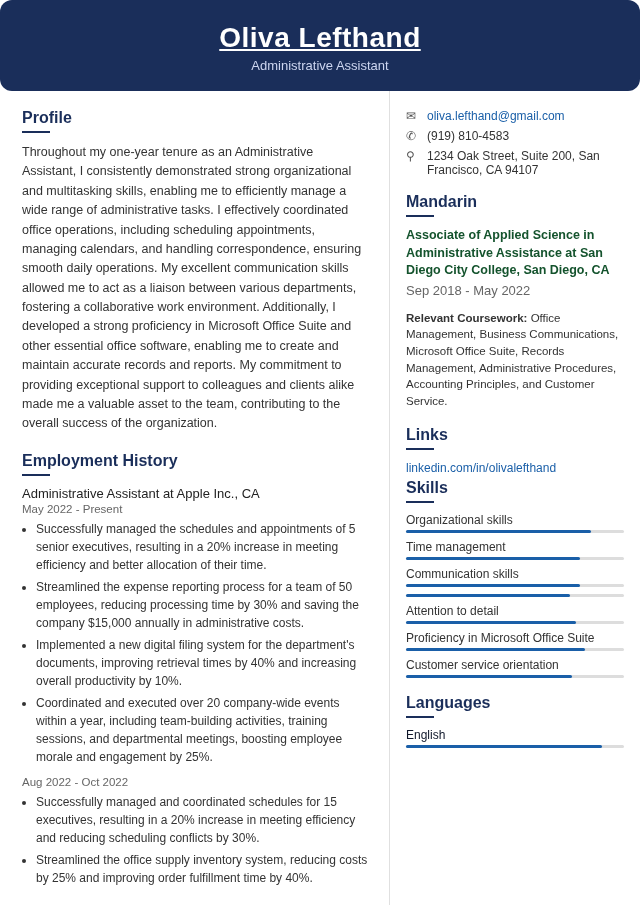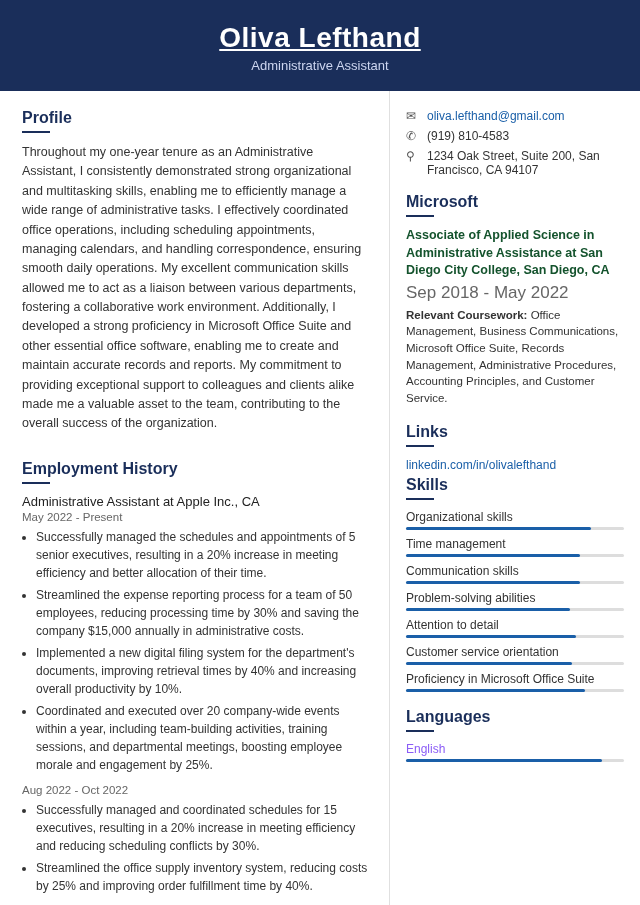--- a/index.html
+++ b/index.html
@@ -11,20 +11,21 @@
       width: 640px;
       min-height: 905px;
     }
 
     
     .header {
       background: #1a2e5a;
       color: white;
       text-align: center;
       padding: 22px 20px 18px;
+      border-radius: 12px;
     }
     .header h1 {
       font-size: 28px;
       font-weight: bold;
       text-decoration: underline;
       letter-spacing: 0.5px;
     }
     .header .subtitle {
       font-size: 13px;
       margin-top: 4px;
@@ -58,21 +59,21 @@
     }
     .section-divider {
       height: 2px;
       background: #1a2e5a;
       width: 28px;
       margin-bottom: 10px;
     }
 
     
     .profile-section {
-      margin-bottom: 26px;
+      margin-bottom: 18px;
     }
     .profile-text {
       font-size: 12.5px;
       line-height: 1.55;
       color: #333;
     }
 
     
     .employment-section {
       margin-bottom: 18px;
@@ -125,23 +126,23 @@
       margin-bottom: 16px;
     }
     .edu-degree {
       font-weight: bold;
       font-size: 12.5px;
       color: #14532d;
       line-height: 1.4;
       margin-bottom: 3px;
     }
     .edu-date {
-      font-size: 17px;
+      font-size: 13px;
       color: #666;
-      margin-bottom: 4px;
+      margin-bottom: 12px;
     }
     .edu-coursework {
       font-size: 11.5px;
       color: #333;
       line-height: 1.45;
     }
 
     
     .links-section {
       margin-bottom: 4px;
@@ -178,21 +179,21 @@
 
     
     .lang-section {
       margin-bottom: 16px;
     }
     .lang-item {
       margin-bottom: 7px;
     }
     .lang-label {
       font-size: 12px;
-      color: #8b5cf6;
+      color: #0f172a;
       margin-bottom: 3px;
     }
   </style>
 </head>
 <body>
 
 <div class="header">
   <h1>Oliva Lefthand</h1>
   <div class="subtitle">Administrative Assistant</div>
 </div>
@@ -245,21 +246,21 @@
         <span class="contact-icon">✆</span>
         <span>(919) 810-4583</span>
       </div>
       <div class="contact-item">
         <span class="contact-icon">⚲</span>
         <span>1234 Oak Street, Suite 200, San Francisco, CA 94107</span>
       </div>
     </div>
 
     <div class="edu-section">
-      <div class="section-title">Microsoft</div>
+      <div class="section-title">Mandarin</div>
       <div class="section-divider"></div>
       <div class="edu-degree">Associate of Applied Science in Administrative Assistance at San Diego City College, San Diego, CA</div>
       <div class="edu-date">Sep 2018 - May 2022</div>
       <div class="edu-coursework">
         <strong>Relevant Coursework:</strong> <span>Office Management, Business Communications, Microsoft Office Suite, Records Management, Administrative Procedures, Accounting Principles, and Customer Service.</span>
       </div>
     </div>
 
     <div class="links-section">
       <div class="section-title">Links</div>
@@ -283,41 +284,40 @@
         <div class="skill-bar-fill" style="width:80%"></div>
       </div>
     </div>
           <div class="skill-item">
       <div class="skill-label">Communication skills</div>
       <div class="skill-bar-bg">
         <div class="skill-bar-fill" style="width:80%"></div>
       </div>
     </div>
           <div class="skill-item">
-      <div class="skill-label">Problem-solving abilities</div>
       <div class="skill-bar-bg">
         <div class="skill-bar-fill" style="width:75%"></div>
       </div>
     </div>
           <div class="skill-item">
       <div class="skill-label">Attention to detail</div>
       <div class="skill-bar-bg">
         <div class="skill-bar-fill" style="width:78%"></div>
       </div>
     </div>
           <div class="skill-item">
+      <div class="skill-label">Proficiency in Microsoft Office Suite</div>
+      <div class="skill-bar-bg">
+        <div class="skill-bar-fill" style="width:82%"></div>
+      </div>
+    </div>
+          <div class="skill-item">
       <div class="skill-label">Customer service orientation</div>
       <div class="skill-bar-bg">
         <div class="skill-bar-fill" style="width:76%"></div>
-      </div>
-    </div>
-          <div class="skill-item">
-      <div class="skill-label">Proficiency in Microsoft Office Suite</div>
-      <div class="skill-bar-bg">
-        <div class="skill-bar-fill" style="width:82%"></div>
       </div>
     </div>
         </div>
     </div>
 
     <div class="lang-section">
       <div class="section-title">Languages</div>
       <div class="section-divider"></div>
       <div id="languages-container">
           <div class="lang-item">

